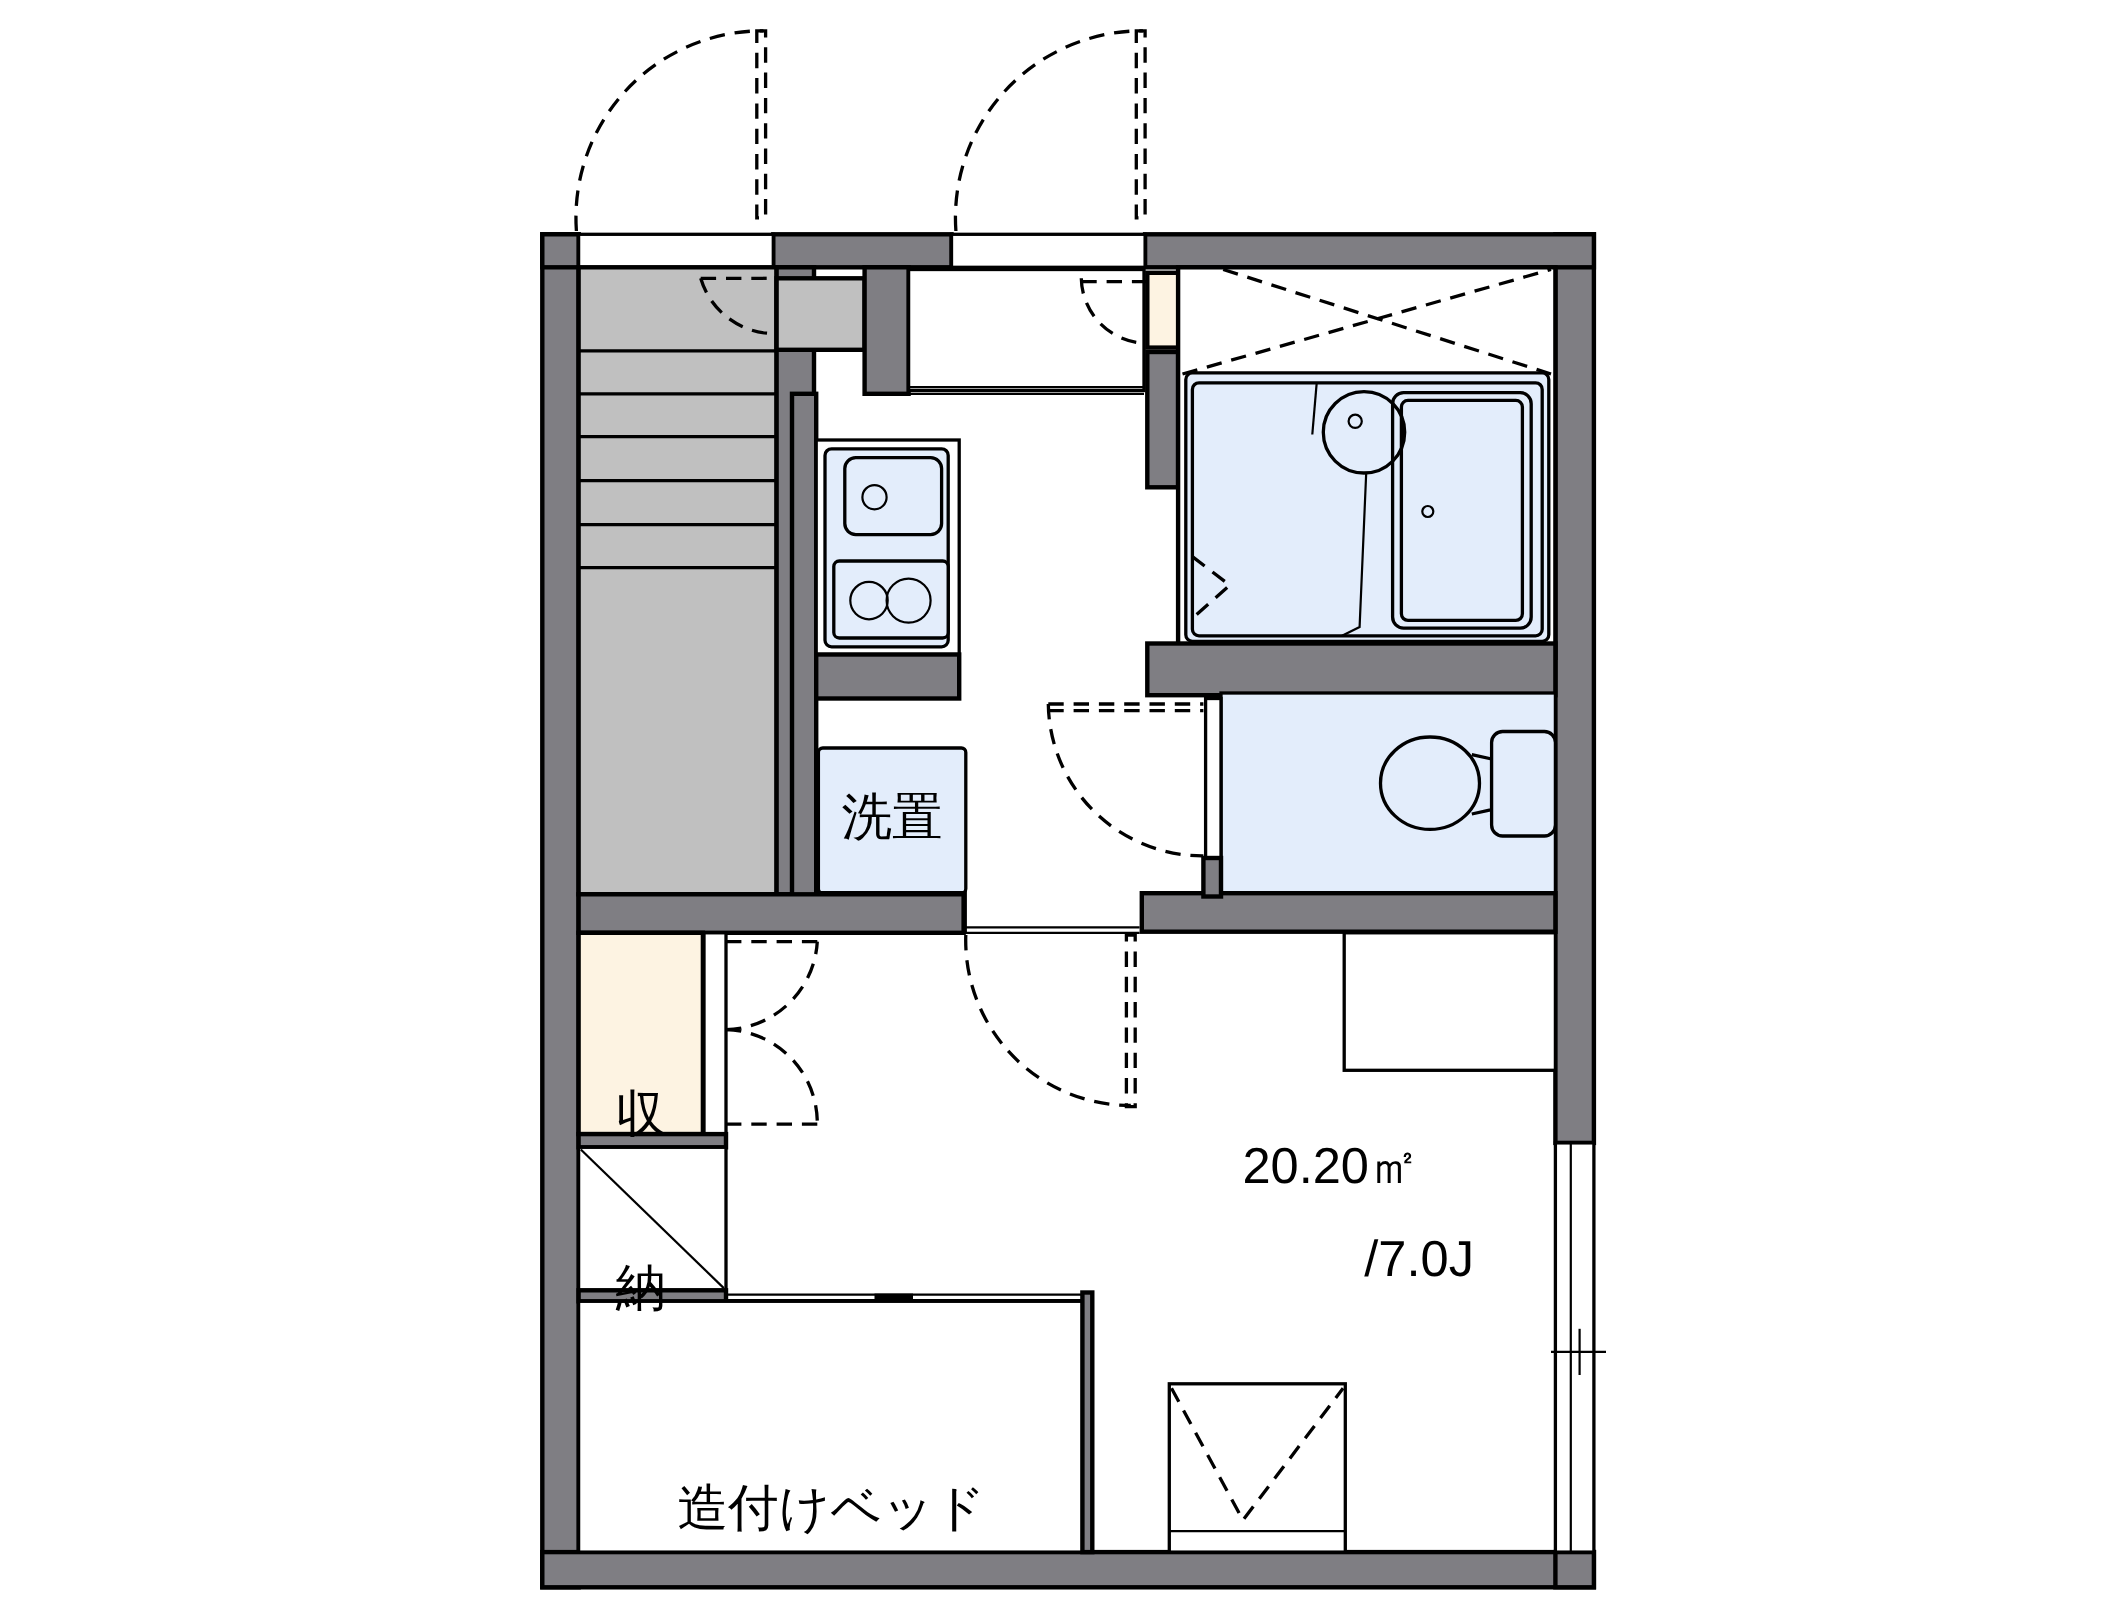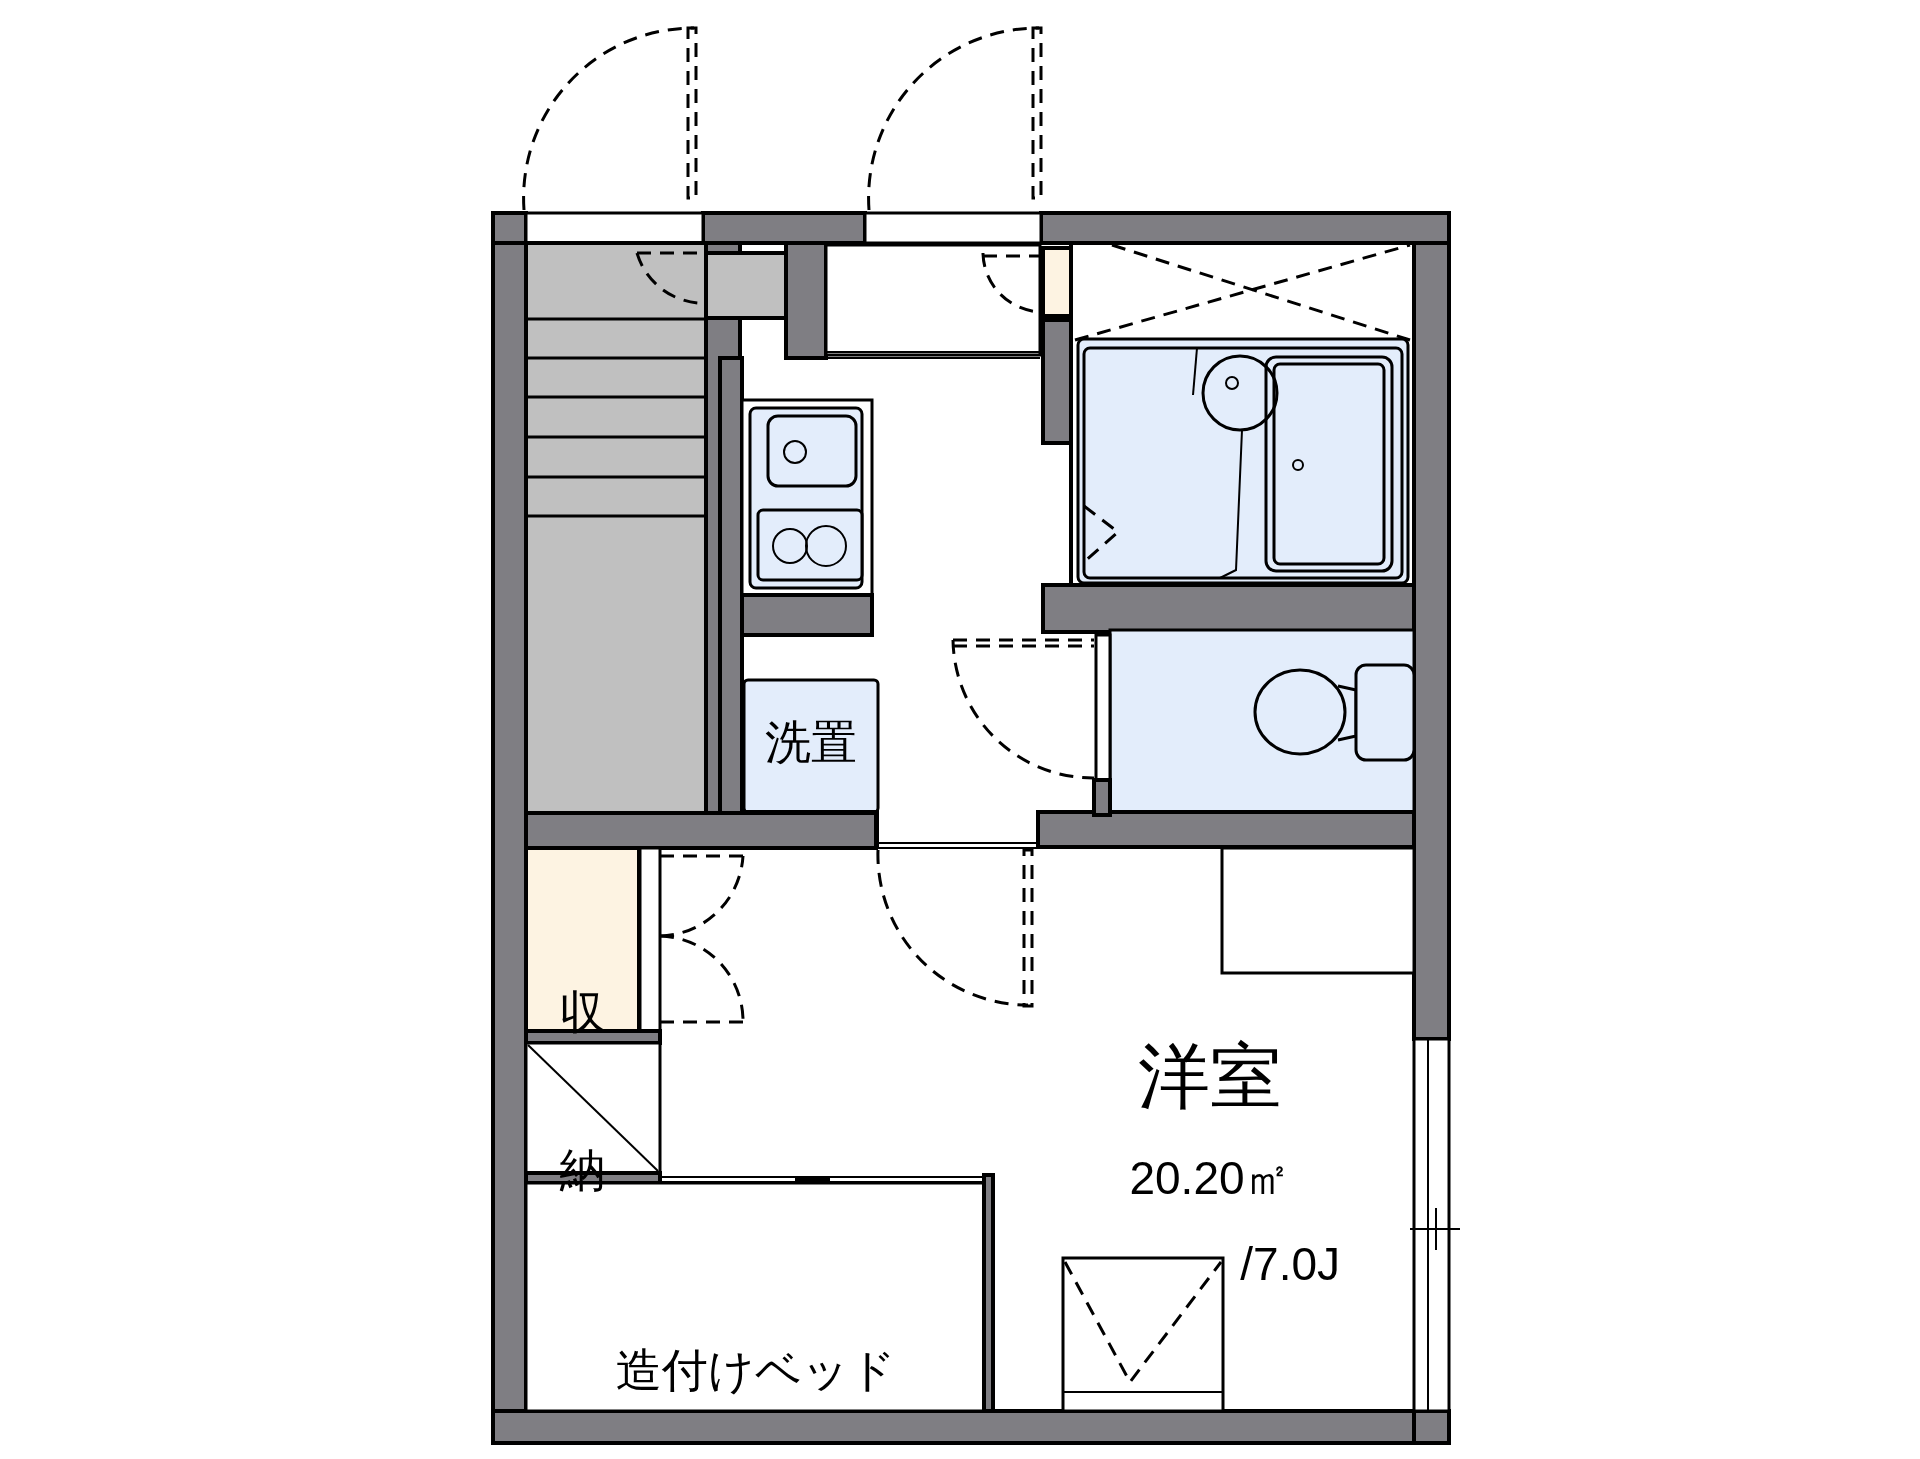--- a/index.html
+++ b/index.html
@@ -162,21 +162,20 @@
 
   <g>
     <rect class="white" x="1414" y="1039" width="35" height="372"></rect>
     <line class="thin" x1="1428" y1="1039" x2="1428" y2="1411"></line>
     <line class="thin" x1="1410" y1="1229" x2="1460" y2="1229"></line>
     <line class="thin" x1="1436" y1="1208" x2="1436" y2="1250"></line>
   </g>
 </svg>
 
 <div class="label" style="left:1080px; top:998px; width:260px;">
-  <div style="font-size:72px;">洋室</div>
   <div style="font-size:46px; margin-top:-2px;">20.20㎡</div>
   <div style="font-size:46px; margin-top:-4px;text-align:right;">/7.0J</div>
 </div>
 
 <div class="label" style="left:744px; top:716px; width:134px; font-size:46px;">洗置</div>
 
 <div class="label" style="left:526px; top:880px; width:113px; font-size:46px;">
   <div>収</div>
   <div>納</div>
 </div>

